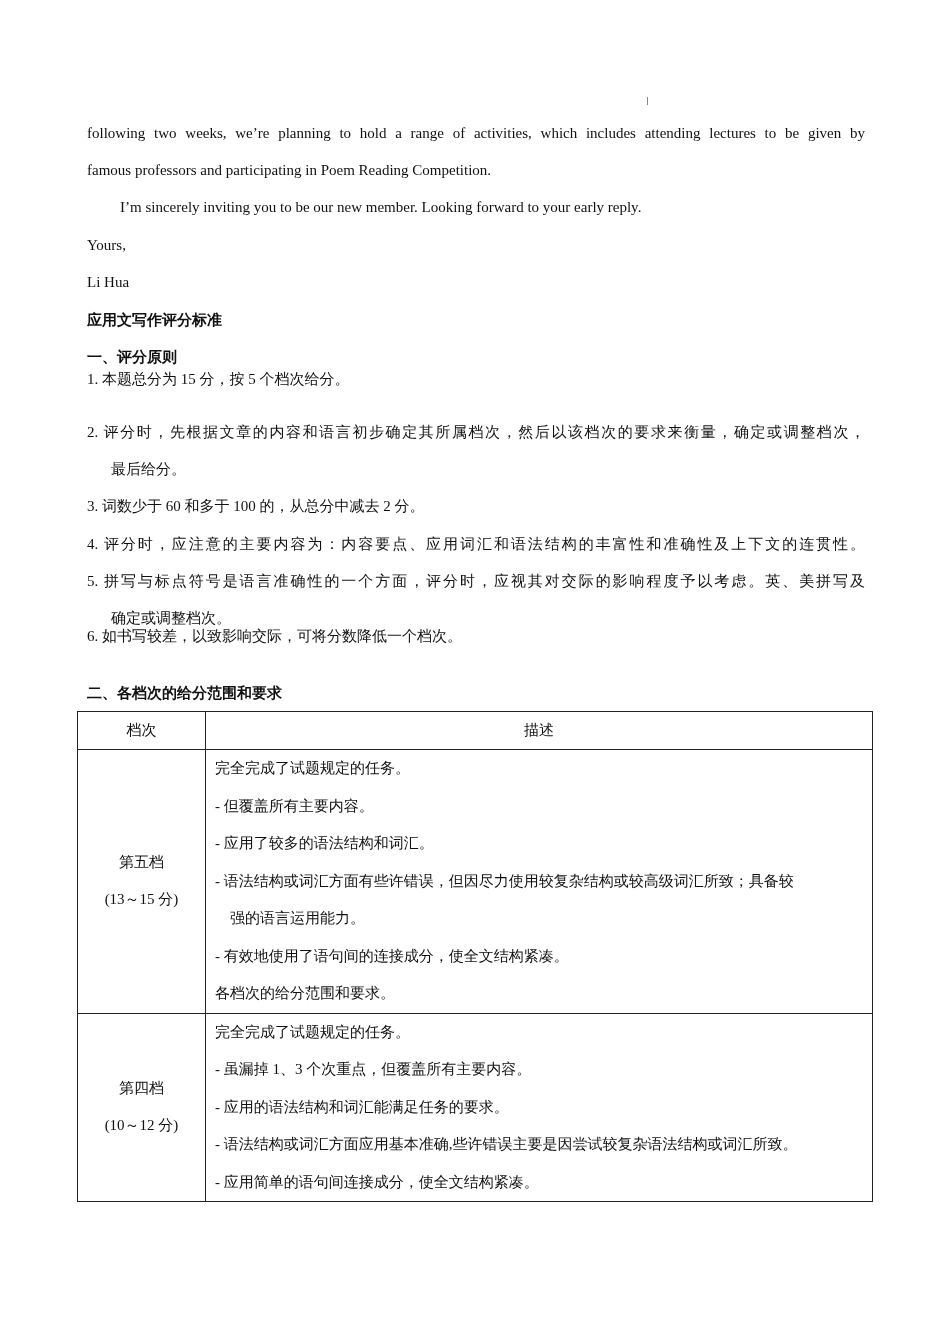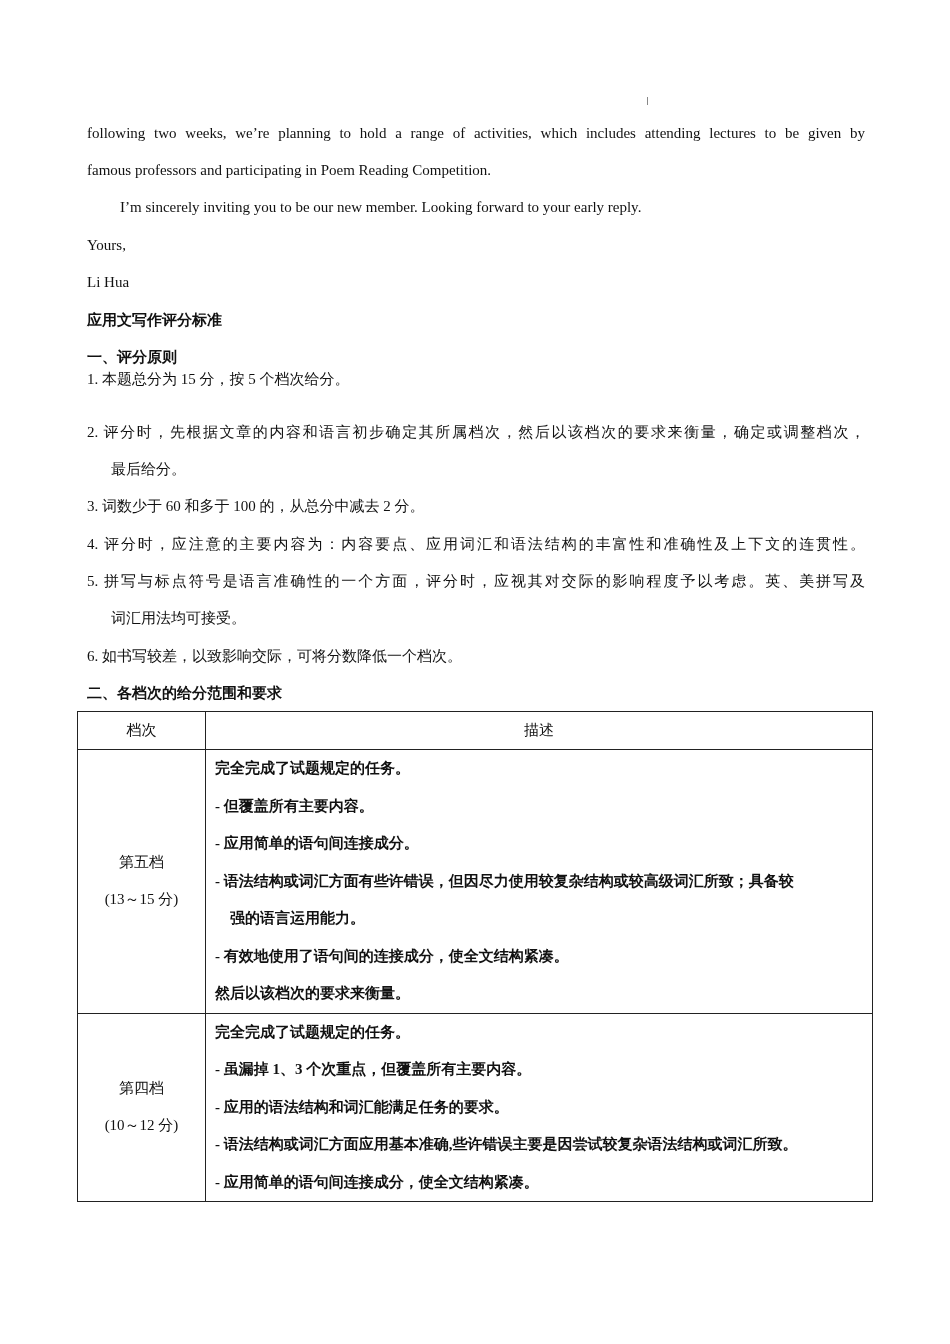--- a/index.html
+++ b/index.html
@@ -20,21 +20,21 @@
     table.grade {
       position: absolute; left: 77px; top: 711px; width: 796px;
       border-collapse: collapse; font-size: 15px;
     }
     table.grade td, table.grade th {
       border: 1.5px solid #222; padding: 0;
     }
     table.grade th { font-weight: normal; height: 37px; text-align: center; }
     .col-level { width: 127px; text-align: center; vertical-align: middle; line-height: 37px; }
     .desc { padding: 0 0 0 9px !important; }
-    .desc-line { height: 37.5px; line-height: 37.5px; white-space: nowrap; font-weight: bold; }
+    .desc-line { height: 37.5px; line-height: 37.5px; white-space: nowrap; }
     .desc-line.sub { padding-left: 15px; }
   </style>
 </head>
 <body>
 
 <div class="mark"></div>
 
 <div class="line justify" style="top:123px">following two weeks, we’re planning to hold a range of activities, which includes attending lectures to be given by</div>
 <div class="line" style="top:160px">famous professors and participating in Poem Reading Competition.</div>
 <div class="line indent" style="top:197px">I’m sincerely inviting you to be our new member. Looking forward to your early reply.</div>
@@ -43,44 +43,44 @@
 
 <div class="line center bold" style="top:310px">应用文写作评分标准</div>
 <div class="line bold" style="top:347px">一、评分原则</div>
 
 <div class="line" style="top:369px">1.  本题总分为 15 分，按 5 个档次给分。</div>
 <div class="line justify" style="top:422px">2.  评分时，先根据文章的内容和语言初步确定其所属档次，然后以该档次的要求来衡量，确定或调整档次，</div>
 <div class="line cont" style="top:459px">最后给分。</div>
 <div class="line" style="top:496px">3.  词数少于 60 和多于 100 的，从总分中减去 2 分。</div>
 <div class="line justify" style="top:534px">4.  评分时，应注意的主要内容为：内容要点、应用词汇和语法结构的丰富性和准确性及上下文的连贯性。</div>
 <div class="line justify" style="top:571px">5.  拼写与标点符号是语言准确性的一个方面，评分时，应视其对交际的影响程度予以考虑。英、美拼写及</div>
-<div class="line cont" style="top:608px">词汇用法均可接受。</div>
-<div class="line" style="top:646px">6.  如书写较差，以致影响交际，可将分数降低一个档次。</div>
+<div class="line cont" style="top:608px">确定或调整档次。</div>
+<div class="line" style="top:626px">6.  如书写较差，以致影响交际，可将分数降低一个档次。</div>
 
 <div class="line bold" style="top:683px">二、各档次的给分范围和要求</div>
 
 <table class="grade">
   <tbody>
       <tr>
     <th class="col-level">档次</th>
     <th>描述</th>
   </tr>
   <tr>
     <td class="col-level">
       <div>第五档</div>
       <div>(13～15 分)</div>
     </td>
     <td class="desc">
       <div class="desc-line">完全完成了试题规定的任务。</div>
       <div class="desc-line">-  但覆盖所有主要内容。</div>
-      <div class="desc-line">-  应用简单的语句间连接成分。</div>
+      <div class="desc-line">-  应用了较多的语法结构和词汇。</div>
       <div class="desc-line">-  语法结构或词汇方面有些许错误，但因尽力使用较复杂结构或较高级词汇所致；具备较</div>
       <div class="desc-line sub">强的语言运用能力。</div>
       <div class="desc-line">-  有效地使用了语句间的连接成分，使全文结构紧凑。</div>
-      <div class="desc-line">然后以该档次的要求来衡量。</div>
+      <div class="desc-line">各档次的给分范围和要求。</div>
     </td>
   </tr>
   <tr>
     <td class="col-level">
       <div>第四档</div>
       <div>(10～12 分)</div>
     </td>
     <td class="desc">
       <div class="desc-line">完全完成了试题规定的任务。</div>
       <div class="desc-line">-  虽漏掉 1、3 个次重点，但覆盖所有主要内容。</div>

